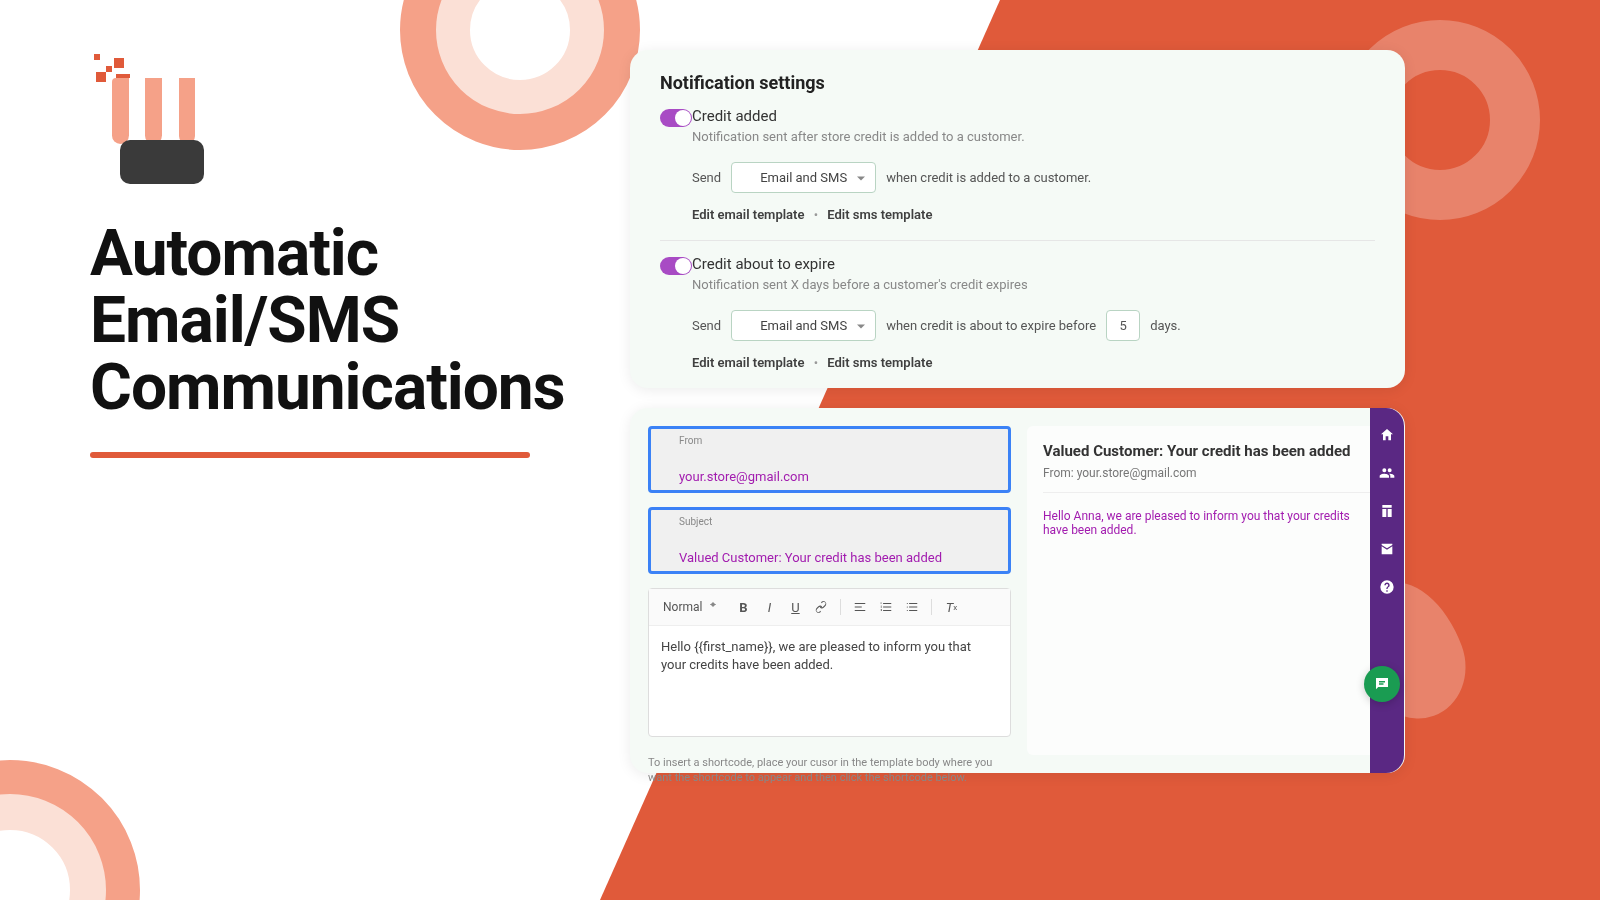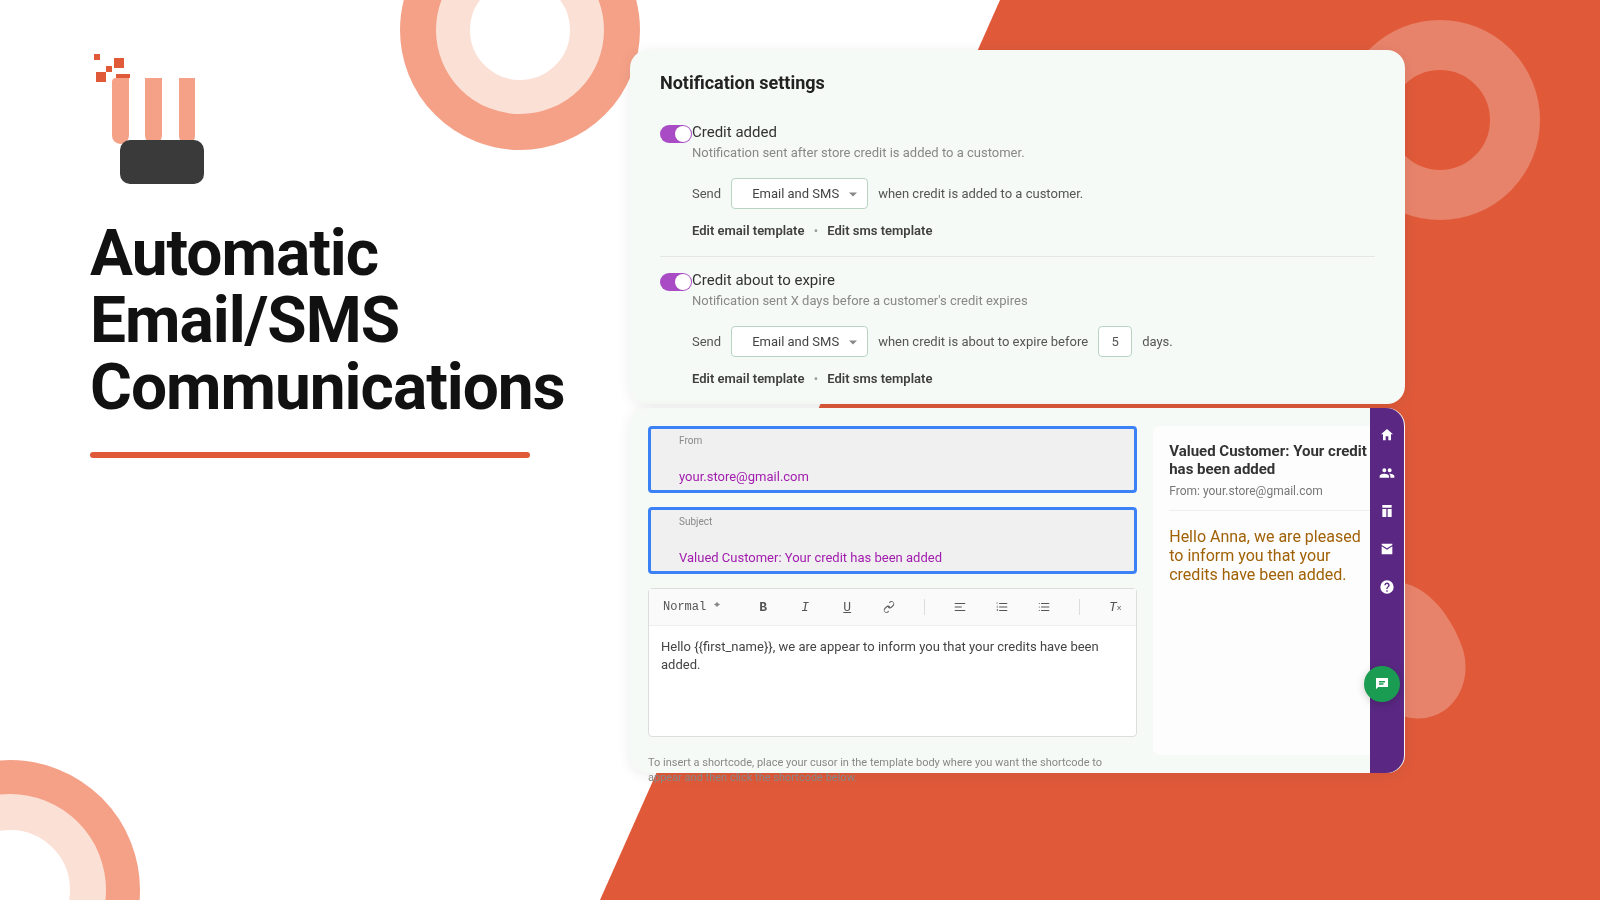--- a/index.html
+++ b/index.html
@@ -29,59 +29,59 @@
 .logo-dots .d4{width:10px;height:10px;top:4px;left:24px;}
 .logo-dots .d5{width:14px;height:14px;top:20px;left:26px;}
 
 .hero h1 { font-size: 64px; font-weight: 700; line-height: 1.05; letter-spacing: -1px; color: #111; margin-bottom: 30px; }
 .hero-underline { height: 6px; background: #e05a3a; border-radius: 3px; margin-bottom: 40px; width: 440px; }
 .hero p { font-size: 25px; line-height: 1.3; color: #111; font-weight: 500; }
 
 
 .card { position: absolute; background: #f5faf6; border-radius: 18px; box-shadow: 0 2px 14px rgba(0,0,0,0.08); z-index: 3; }
 .settings-card { top: 50px; left: 630px; width: 775px; padding: 22px 30px 18px; }
-.settings-card h2 { font-size: 18px; font-weight: 700; color: #222; margin-bottom: 16px; }
+.settings-card h2 { font-size: 18px; font-weight: 700; color: #222; }
 .notif-row { display: flex; padding: 14px 0 18px; border-bottom: 1px solid #e6e6e6; }
 .notif-row:last-child { border-bottom: none; padding-bottom: 0; }
 .toggle { width: 32px; height: 18px; background: #a84bc4; border-radius: 10px; position: relative; flex-shrink: 0; margin-top: 2px; cursor: pointer; }
 .toggle::after { content: ''; position: absolute; right: 1px; top: 1px; width: 16px; height: 16px; background: #fff; border-radius: 50%; }
 .notif-body { flex: 1; }
 .notif-title { font-size: 15px; color: #333; margin-bottom: 4px; }
 .notif-desc { font-size: 13px; color: #888; margin-bottom: 18px; }
 .notif-controls { display: flex; align-items: center; gap: 10px; font-size: 13px; color: #555; margin-bottom: 14px; }
-.dropdown { border: 1px solid #b9d4c3; border-radius: 4px; padding: 7px 28px 7px 20px; font-size: 13px; color: #444; background: #fff; position: relative; cursor: pointer; }
+.dropdown { border: 1px solid #b9d4c3; border-radius: 4px; padding: 7px 28px 7px 28px; font-size: 13px; color: #444; background: #fff; position: relative; cursor: pointer; }
 .dropdown::after { content: ''; position: absolute; right: 10px; top: 50%; transform: translateY(-20%); border: 4px solid transparent; border-top-color: #888; }
 .num-input { border: 1px solid #b9d4c3; border-radius: 4px; padding: 7px 10px; font-size: 13px; width: 34px; text-align: center; background: #fff; }
 .edit-links { font-size: 13px; }
 .edit-links a { color: #404040; font-weight: 600; text-decoration: none; cursor: pointer; }
 .edit-links .sep { color: #999; margin: 0 6px; }
 
 
 .editor-card { top: 408px; left: 630px; width: 775px; height: 365px; padding: 18px; display: flex; gap: 16px; }
 .editor-left { flex: 1; display: flex; flex-direction: column; gap: 14px; }
 .field { background: #f0f0f0; border: 3px solid #3b82f6; border-radius: 4px; padding: 6px 28px; }
 .field-label { font-size: 10px; color: #888; }
 .field-value { font-size: 13px; color: #a21caf; margin-top: 23px; }
 .rte { border: 1px solid #ddd; border-radius: 4px; background: #fff; flex-shrink: 0; }
-.rte-toolbar { display: flex; align-items: center; gap: 20px; padding: 8px 10px; border-bottom: 1px solid #eee; background: #fafafa; font-family: Liberation Mono, monospace; }
+.rte-toolbar { display: flex; align-items: center; gap: 4px; padding: 8px 10px; border-bottom: 1px solid #eee; background: #fafafa; }
 .rte-sel { font-size: 12px; color: #555; padding: 2px 18px 2px 4px; position: relative; margin-right: 8px; }
 .rte-sel::after { content: ''; position: absolute; right: 4px; top: 6px; border: 3px solid transparent; border-top-color: #888; }
 .rte-sel::before { content: ''; position: absolute; right: 4px; top: 1px; border: 3px solid transparent; border-bottom-color: #888; }
 .rte-btn { width: 22px; height: 20px; display: flex; align-items: center; justify-content: center; font-size: 13px; color: #555; cursor: pointer; }
 .rte-divider { width: 1px; height: 16px; background: #ddd; margin: 0 4px; }
 .rte-body { padding: 12px; font-size: 13px; color: #444; min-height: 110px; line-height: 1.4; }
 .shortcodes { margin-top: 4px; }
 .shortcodes-title { font-size: 14px; font-weight: 600; color: #333; display: flex; align-items: center; gap: 6px; margin-bottom: 4px; }
 .info-icon { width: 14px; height: 14px; border: 1.5px solid #e05a3a; border-radius: 50%; display: inline-flex; align-items: center; justify-content: center; font-size: 9px; color: #e05a3a; font-weight: 700; font-style: italic; font-family: serif;}
 .shortcodes-desc { font-size: 11px; color: #888; line-height: 1.4; }
 
 .editor-right { width: 360px; background: #fcfdfc; border-radius: 6px; padding: 16px; }
 .preview-title { font-size: 15px; font-weight: 700; color: #333; margin-bottom: 6px; }
 .preview-from { font-size: 12px; color: #777; margin-bottom: 16px; padding-bottom: 12px; border-bottom: 1px solid #eee; }
-.preview-body { font-size: 16px; color: #a16207; }
+.preview-body { font-size: 12px; color: #a21caf; }
 
 
 .sidebar { position: absolute; top: 408px; right: 196px; width: 34px; height: 365px; background: #5a2883; border-radius: 0 18px 18px 0; z-index: 4; display: flex; flex-direction: column; align-items: center; padding-top: 18px; gap: 20px; }
 .sidebar-icon { width: 18px; height: 18px; color: #fff; cursor: pointer; display: flex; align-items: center; justify-content: center; }
 .sidebar-icon svg { width: 16px; height: 16px; fill: #fff; }
 
 .chat-bubble { position: absolute; bottom: 198px; right: 200px; width: 36px; height: 36px; background: #1a9c52; border-radius: 50%; z-index: 5; display: flex; align-items: center; justify-content: center; cursor: pointer; box-shadow: 0 2px 8px rgba(0,0,0,0.2); }
 .chat-bubble svg { width: 18px; height: 18px; fill: #fff; }
 
 
@@ -208,21 +208,21 @@
             <svg viewBox="0 0 24 24" width="14" height="14">
               <path fill="#555" d="M7 5h14v2H7zm0 6h14v2H7zm0 6h14v2H7zM4 5a1 1 0 1 1 0 2 1 1 0 0 1 0-2zm0 6a1 1 0 1 1 0 2 1 1 0 0 1 0-2zm0 6a1 1 0 1 1 0 2 1 1 0 0 1 0-2z"></path>
             </svg>
           </span>
         <span class="rte-divider"></span>
         <span class="rte-btn">
             <i>T</i>
             <sub style="font-size:8px;">x</sub>
           </span>
       </div>
-      <div class="rte-body">Hello {{first_name}}, we are appear to inform you that your credits have been added.</div>
+      <div class="rte-body">Hello {{first_name}}, we are pleased to inform you that your credits have been added.</div>
     </div>
     <div class="shortcodes">
       <div class="shortcodes-desc">To insert a shortcode, place your cusor in the template body where you want the shortcode to appear and then click the shortcode below.</div>
     </div>
   </div>
 
   <div class="editor-right">
     <div class="preview-title">Valued Customer: Your credit has been added</div>
     <div class="preview-from">From: your.store@gmail.com</div>
     <div class="preview-body">Hello Anna, we are pleased to inform you that your credits have been added.</div>

